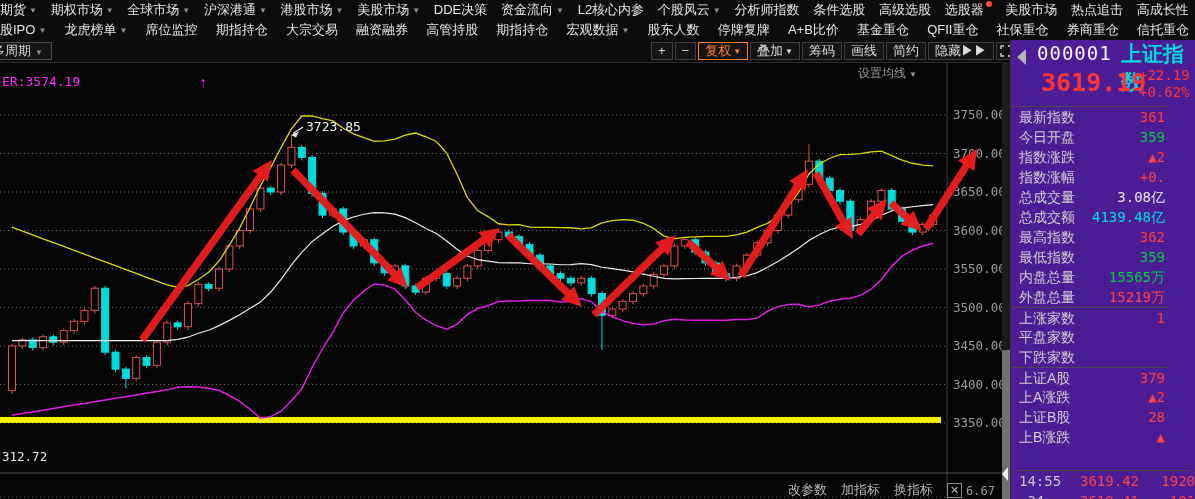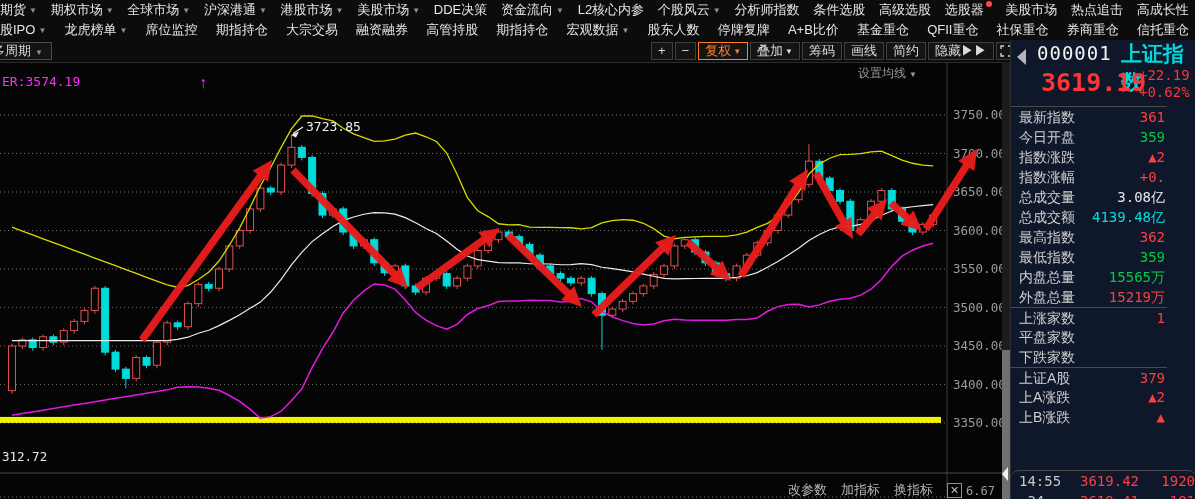--- a/index.html
+++ b/index.html
@@ -33,21 +33,21 @@
   .bottom-tools span { cursor:pointer; }
   .closebox { width:15px; height:15px; border:1px solid #8f8f8f; color:#bdbdbd; font-size:11px; line-height:13px; text-align:center; cursor:pointer; }
   .vol-axis { position:absolute; left:966px; top:422px; color:#9c9c9c; font-size:12px; }
 
   
   .vscroll { position:absolute; left:1002px; top:62px; width:8px; height:437px; background:#1c1c1c; }
   .vthumb { position:absolute; left:0; top:288px; width:8px; height:149px; background:#707070; }
   .vmark { position:absolute; left:0; top:405px; width:0; height:0; border-top:7px solid transparent; border-bottom:7px solid transparent; border-right:6px solid #f0f0f0; }
 
   
-  .sidebar { position:absolute; left:1010px; top:40px; width:185px; height:459px; background:#0f172a; border-left:1px solid #2e2e2e; overflow:hidden; }
+  .sidebar { position:absolute; left:1010px; top:40px; width:185px; height:459px; background:#4c1d95; border-left:1px solid #2e2e2e; overflow:hidden; }
   .sb-back { position:absolute; left:6px; top:9px; width:0; height:0; border-top:8px solid transparent; border-bottom:8px solid transparent; border-right:9px solid #b5b5b5; cursor:pointer; }
   .sb-code { position:absolute; left:26px; top:2px; font-size:19px; color:#f2f2f2; letter-spacing:1px; }
   .sb-name { position:absolute; left:110px; top:0px; font-size:21px; font-weight:bold; color:#00d9d9; }
   .sb-price { position:absolute; left:30px; top:28px; font-size:25px; font-weight:bold; color:#ff3434; }
   .sb-chg { position:absolute; left:128px; top:27px; font-size:14px; font-weight:normal; color:#ff3434; line-height:17px; }
   .stats { position:absolute; left:0; top:66px; width:156px; border-top:1px solid #4a4a4a; }
   .stat-row { position:relative; height:20px; line-height:20px; }
   .stat-row.sep { border-top:1px solid #4a4a4a; }
   .stat-label { position:absolute; left:8px; color:#cfcfcf; font-size:14px; }
   .stat-value { position:absolute; right:2px; font-size:14px; }
@@ -437,20 +437,24 @@
       </div>
       <div class="stat-row sep">
         <span class="stat-label">上证A股</span>
         <span class="stat-value num c-red">379</span>
       </div>
       <div class="stat-row">
         <span class="stat-label">上A涨跌</span>
         <span class="stat-value num c-red">▲2</span>
       </div>
       <div class="stat-row">
+        <span class="stat-label">上证B股</span>
+        <span class="stat-value num c-red">28</span>
+      </div>
+      <div class="stat-row">
         <span class="stat-label">上B涨跌</span>
         <span class="stat-value num c-red">▲</span>
       </div>
     </div>
   <div class="ticks" id="ticks">
       <div class="tick-row">
         <span class="tick-time num">14:55</span>
         <span class="tick-price num">3619.42</span>
         <span class="tick-vol num">1920</span>
       </div>

